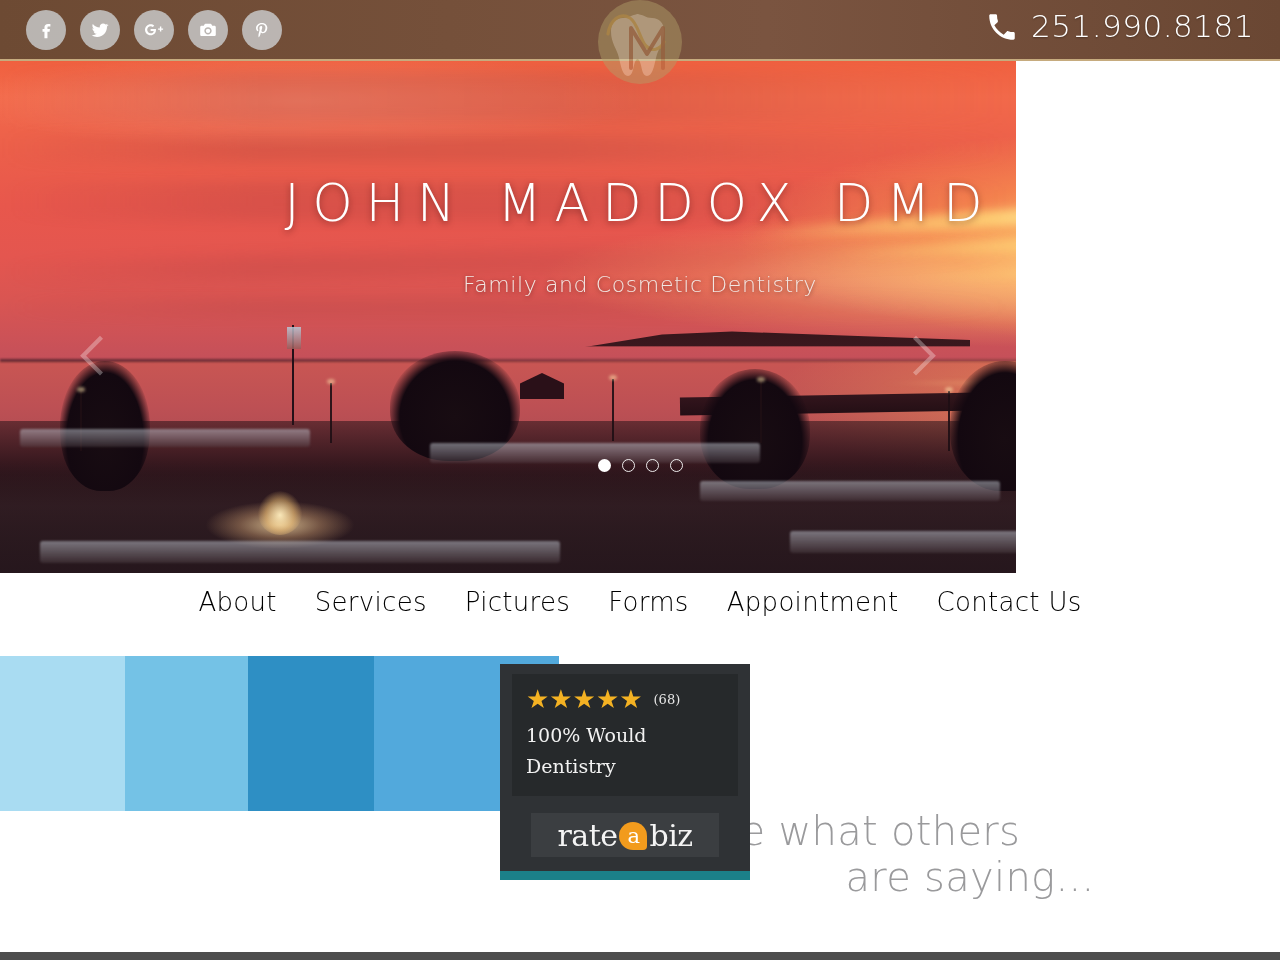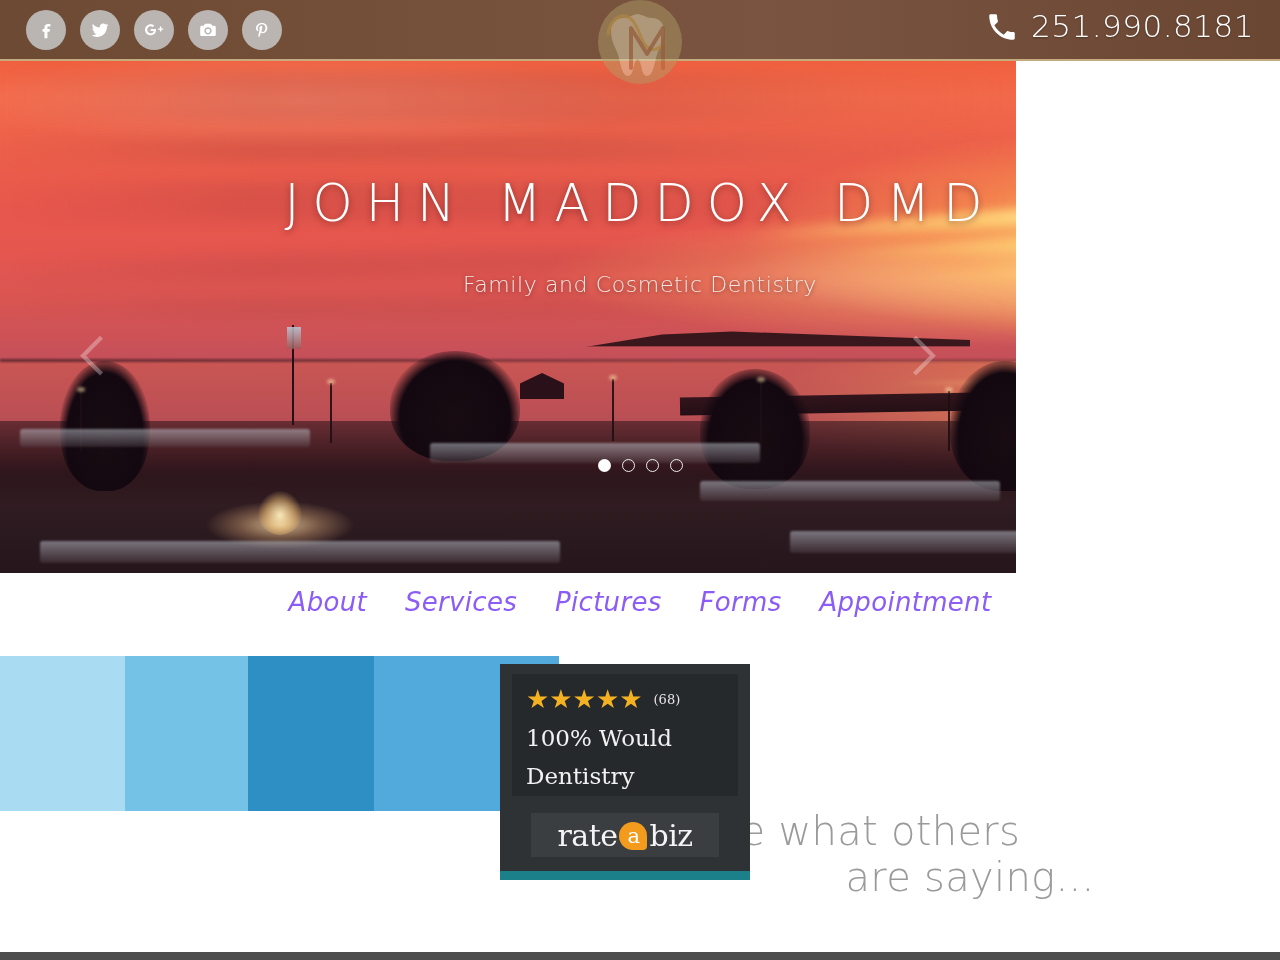--- a/index.html
+++ b/index.html
@@ -190,25 +190,24 @@
   }
   .dot.active{ background:#ffffff; }
 
   
   .nav{
     position:absolute; left:0; top:573px; width:1280px; height:57px;
     background:#ffffff; z-index:30;
     display:flex; align-items:center; justify-content:center; gap:0;
   }
   .nav-item{
-    font-size:26px; font-weight:300; color:#8b5cf6;
+    font-size:26px; font-weight:300; color:#000000;
     padding:0 19px; letter-spacing:.3px; cursor:pointer;
     white-space:nowrap;
     font-family:"DejaVu Sans", sans-serif;
-    font-style:italic;
   }
 
   
   .content{
     position:absolute; left:0; top:630px; width:1280px; height:322px;
     background:#ffffff; z-index:20;
   }
   .blocks{
     position:absolute; left:0; top:26px; height:155px; width:559px;
     display:flex;
@@ -232,21 +231,21 @@
     background:#26292b;
     padding:12px 14px;
   }
   .rab-stars{ display:flex; align-items:center; gap:2px; }
   .star{ color:#f4b223; font-size:26px; line-height:26px; }
   .rab-count{
     color:#e7e7e7; font-size:13px; margin-left:9px;
     font-family:"DejaVu Serif", serif;
   }
   .rab-text{
-    color:#f2f2f2; font-size:23px; line-height:1.65;
+    color:#f2f2f2; font-size:19px; line-height:1.65;
     margin-top:8px; font-family:"DejaVu Serif", serif;
   }
   .rab-logo{
     position:absolute; left:31px; top:149px; width:188px; height:44px;
     background:#3b3e41; display:flex; justify-content:center;
   }
   .rab-logo-txt{
     font-family:"DejaVu Serif", serif; font-size:30px; color:#f4f4f4;
     display:flex; align-items:center; letter-spacing:-.5px;
   }
@@ -391,20 +390,21 @@
     <span class="dot"></span>
   </div>
 </div>
 
 <nav class="nav">
   <span class="nav-item">About</span>
   <span class="nav-item">Services</span>
   <span class="nav-item">Pictures</span>
   <span class="nav-item">Forms</span>
   <span class="nav-item">Appointment</span>
+  <span class="nav-item">Contact Us</span>
 </nav>
 
 <div class="content">
   <div class="blocks">
     <div class="blk" style="width:125px;background:#a9dcf2;"></div>
     <div class="blk" style="width:123px;background:#74c2e6;"></div>
     <div class="blk" style="width:126px;background:#2e8fc4;"></div>
     <div class="blk" style="width:185px;background:#52a9dc;"></div>
   </div>
 

